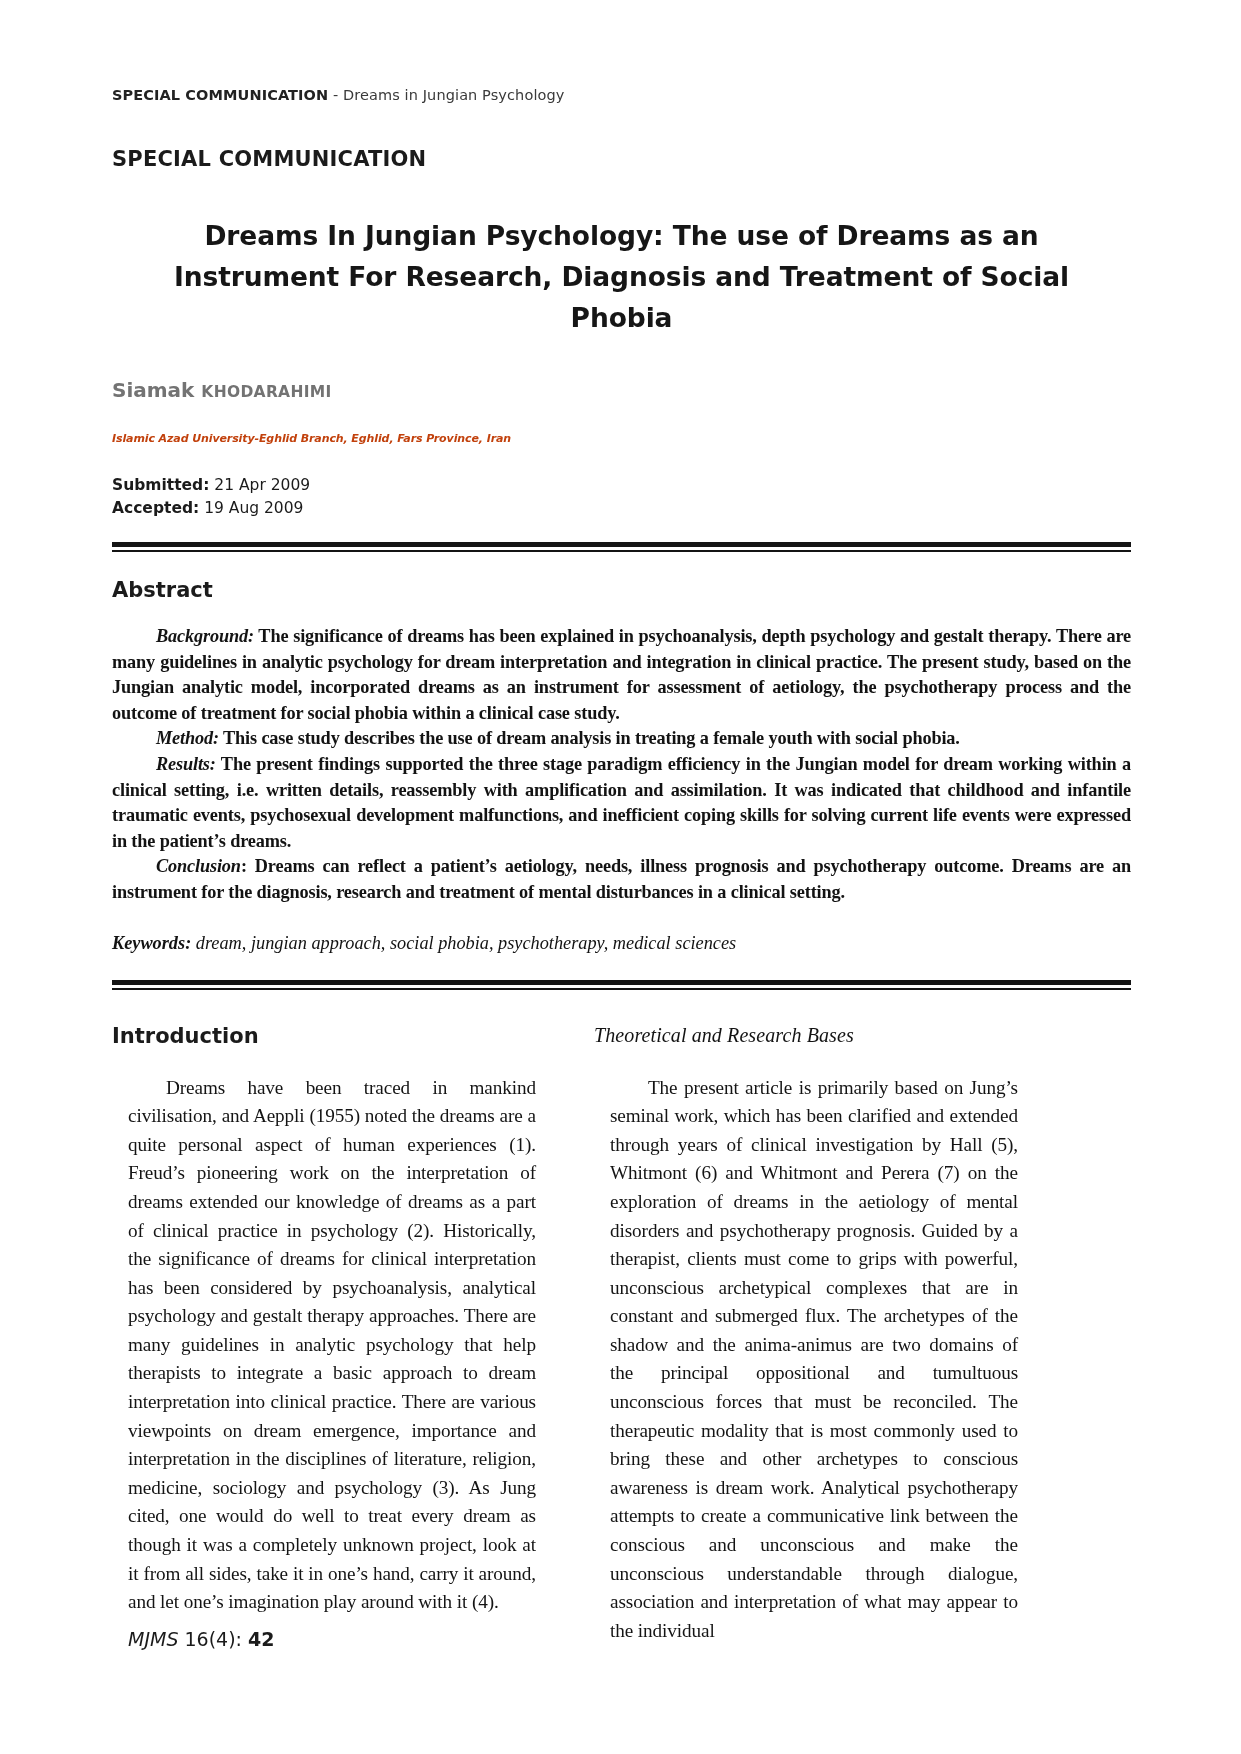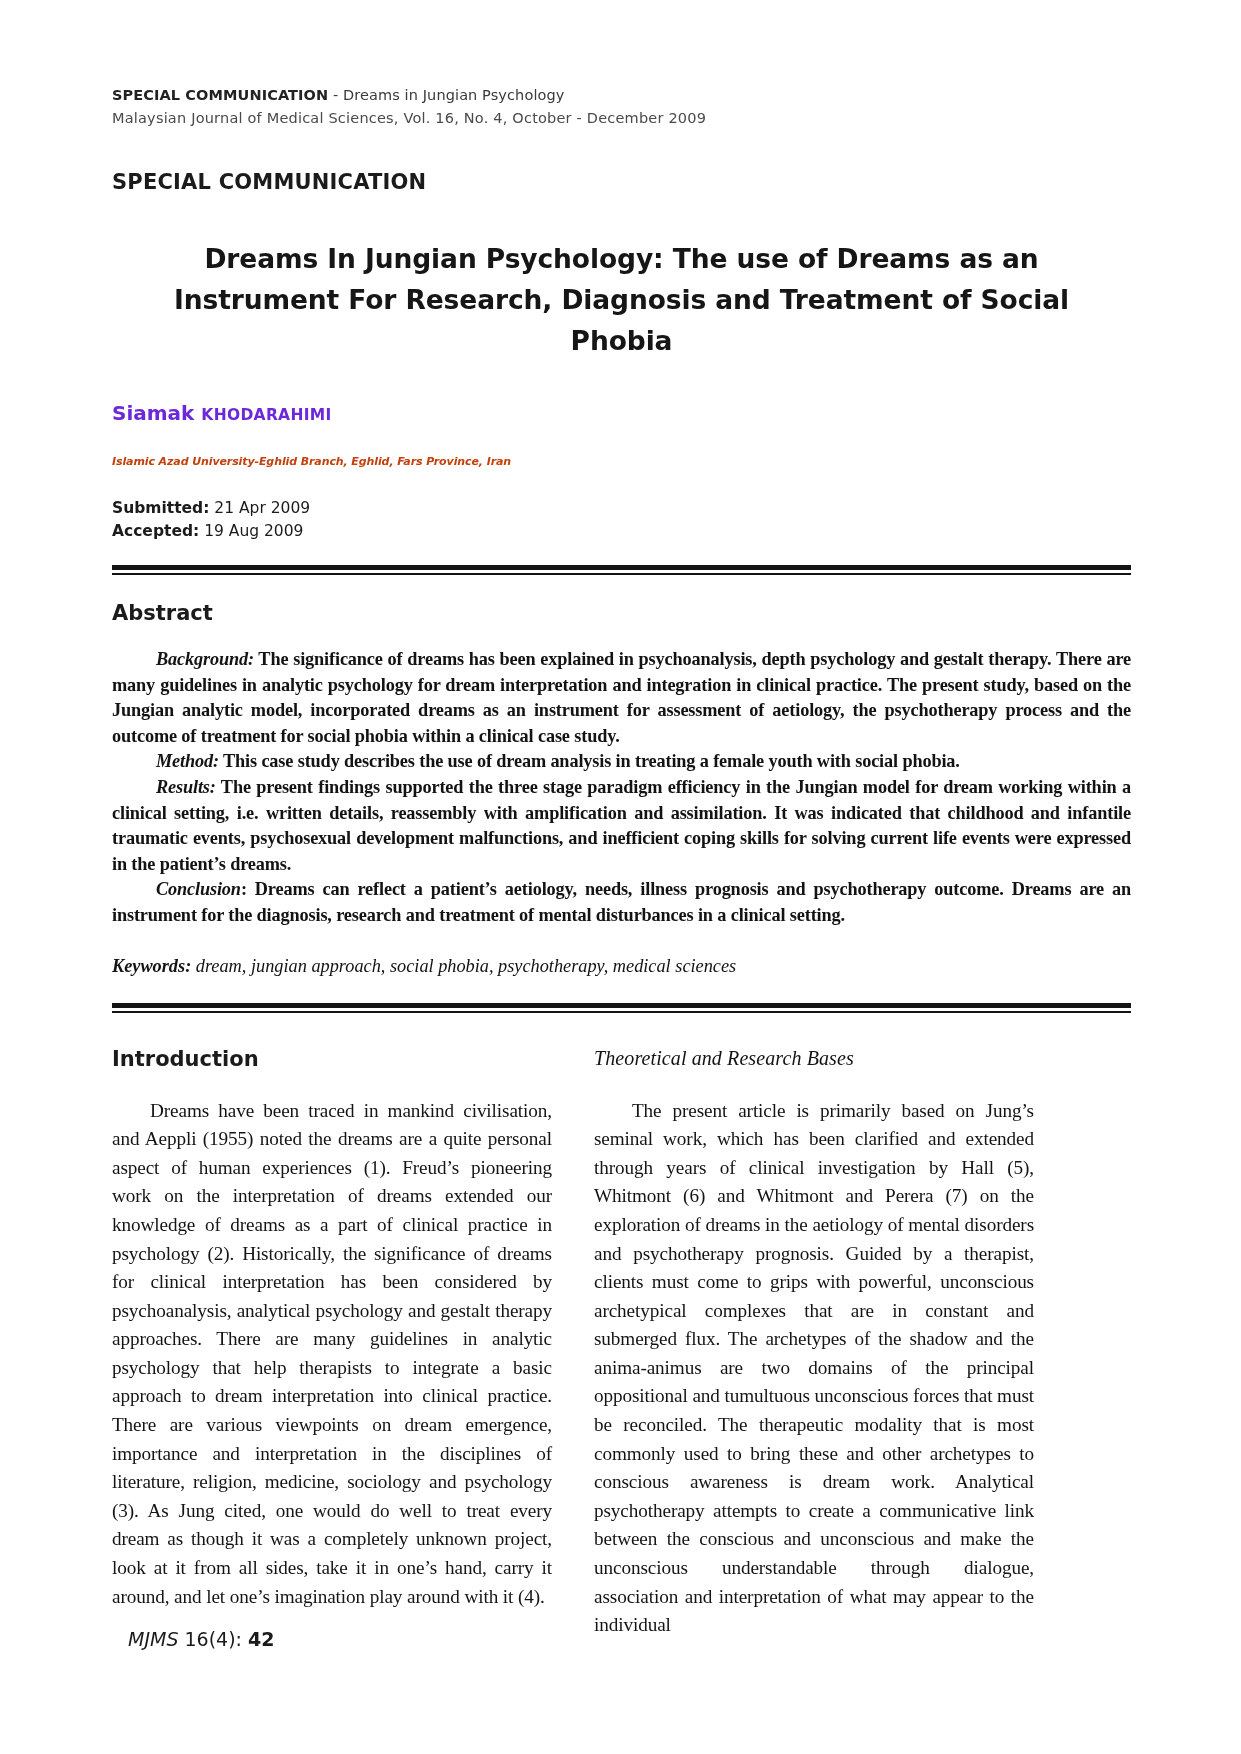--- a/index.html
+++ b/index.html
@@ -64,21 +64,21 @@
     color: #161616;
     letter-spacing: -0.1px;
   }
 
   
   .author {
     margin-top: 40px;
     font-family: "DejaVu Sans", sans-serif;
     font-weight: 700;
     font-size: 20px;
-    color: #6d28d9;
+    color: #737373;
   }
   .author .surname {
     font-size: 15.5px;
     letter-spacing: .3px;
   }
 
   
   .affiliation {
     margin-top: 30px;
     font-family: "DejaVu Sans", sans-serif;
@@ -181,21 +181,21 @@
   }
   .col-head-italic {
     font-family: "Liberation Serif", serif;
     font-style: italic;
     font-size: 20px;
     color: #131313;
     margin-bottom: 27px;
     letter-spacing: .1px;
   }
   .col p {
-    margin: 0;
+    margin: 16px;
     font-family: "Liberation Serif", serif;
     font-size: 19.2px;
     line-height: 28.6px;
     text-align: justify;
     text-indent: 38px;
     color: #141414;
     letter-spacing: -0.1px;
     hyphens: none;
   }
 
@@ -211,21 +211,20 @@
   .footer .jrnl { font-style: italic; }
   .footer .pageno { font-weight: 700; }
 </style>
 </head>
 <body>
 
 <div class="page">
 
   <div class="runninghead">
     <span class="rh-strong">SPECIAL COMMUNICATION</span><span> - </span><span>Dreams in Jungian Psychology</span>
-    <span class="rh-line2">Malaysian Journal of Medical Sciences, Vol. 16, No. 4, October - December 2009</span>
   </div>
 
   <div class="kicker">SPECIAL COMMUNICATION</div>
 
   <h1 class="article-title">Dreams In Jungian Psychology: The use of Dreams as an Instrument For Research, Diagnosis and Treatment of Social Phobia</h1>
 
   <div class="author"><span>Siamak </span><span class="surname">KHODARAHIMI</span></div>
 
   <div class="affiliation">Islamic Azad University-Eghlid Branch, Eghlid, Fars Province, Iran</div>
 

